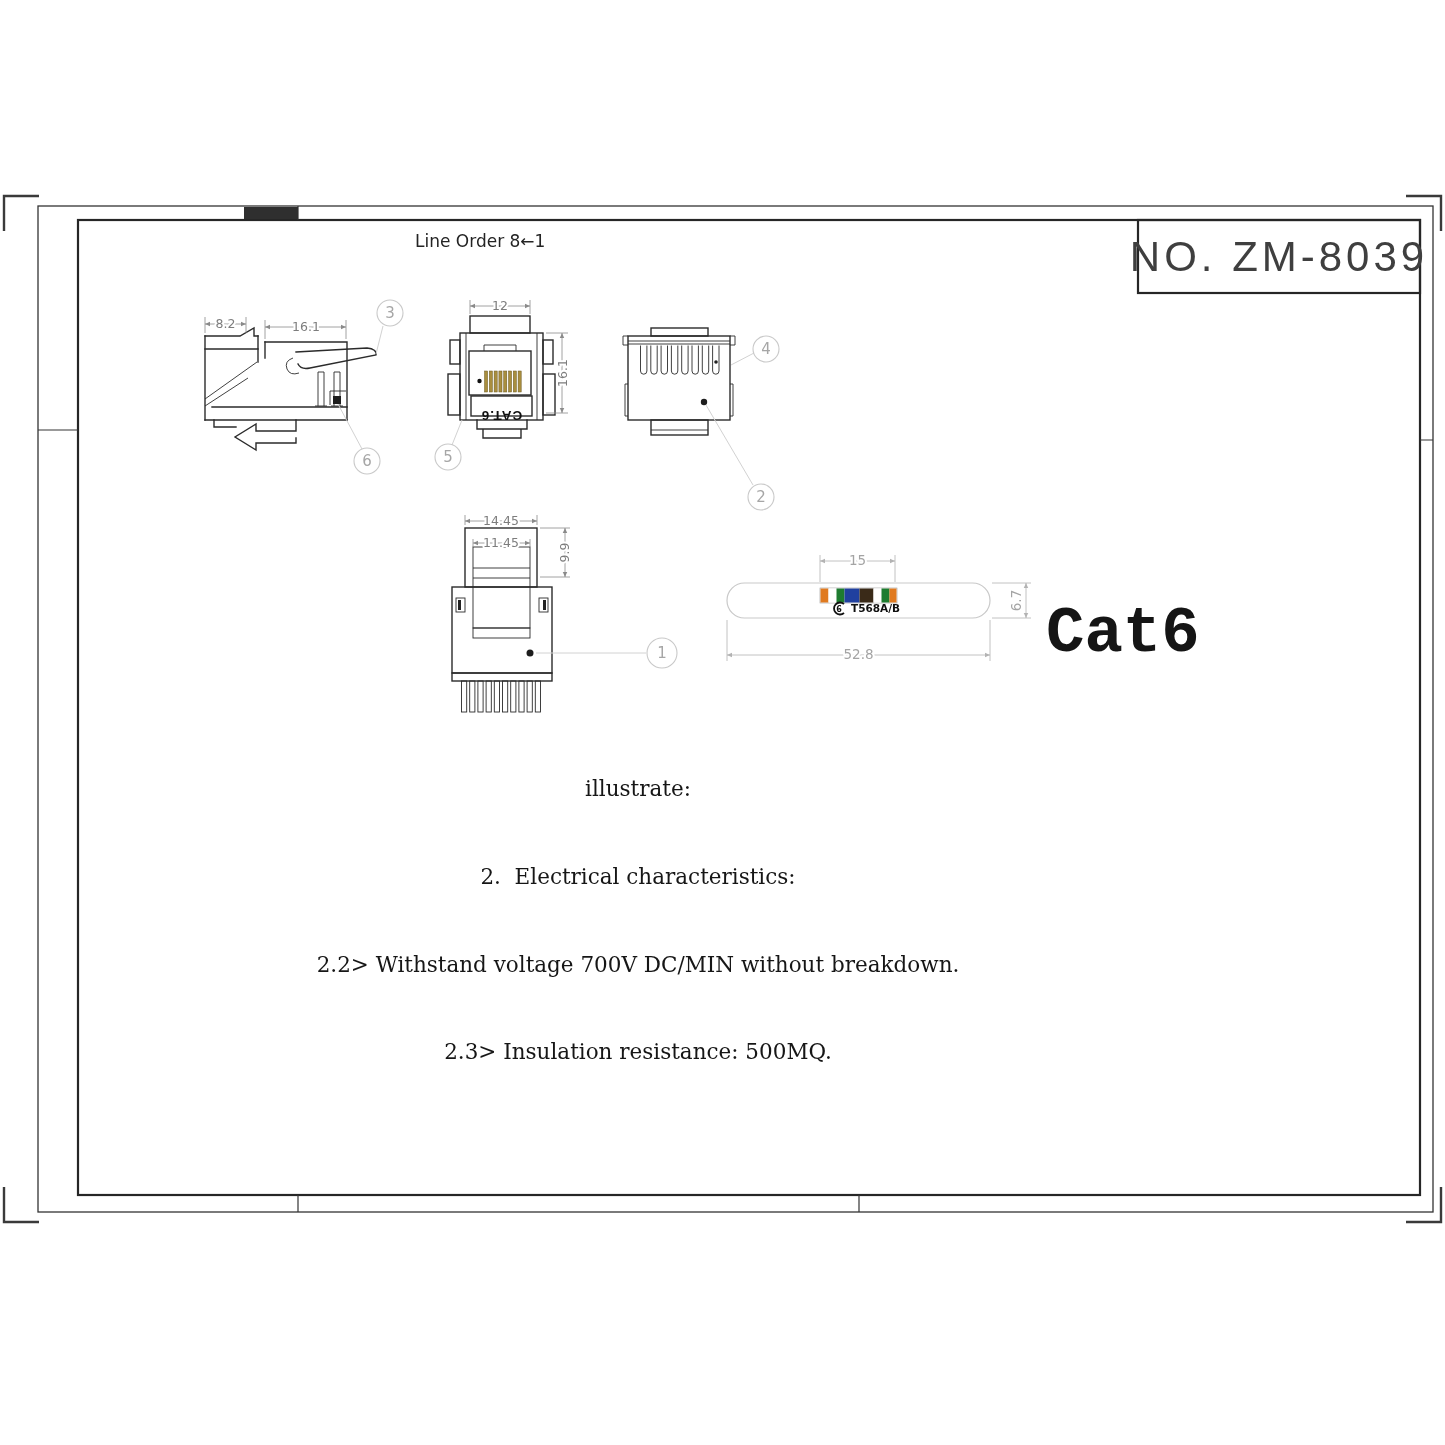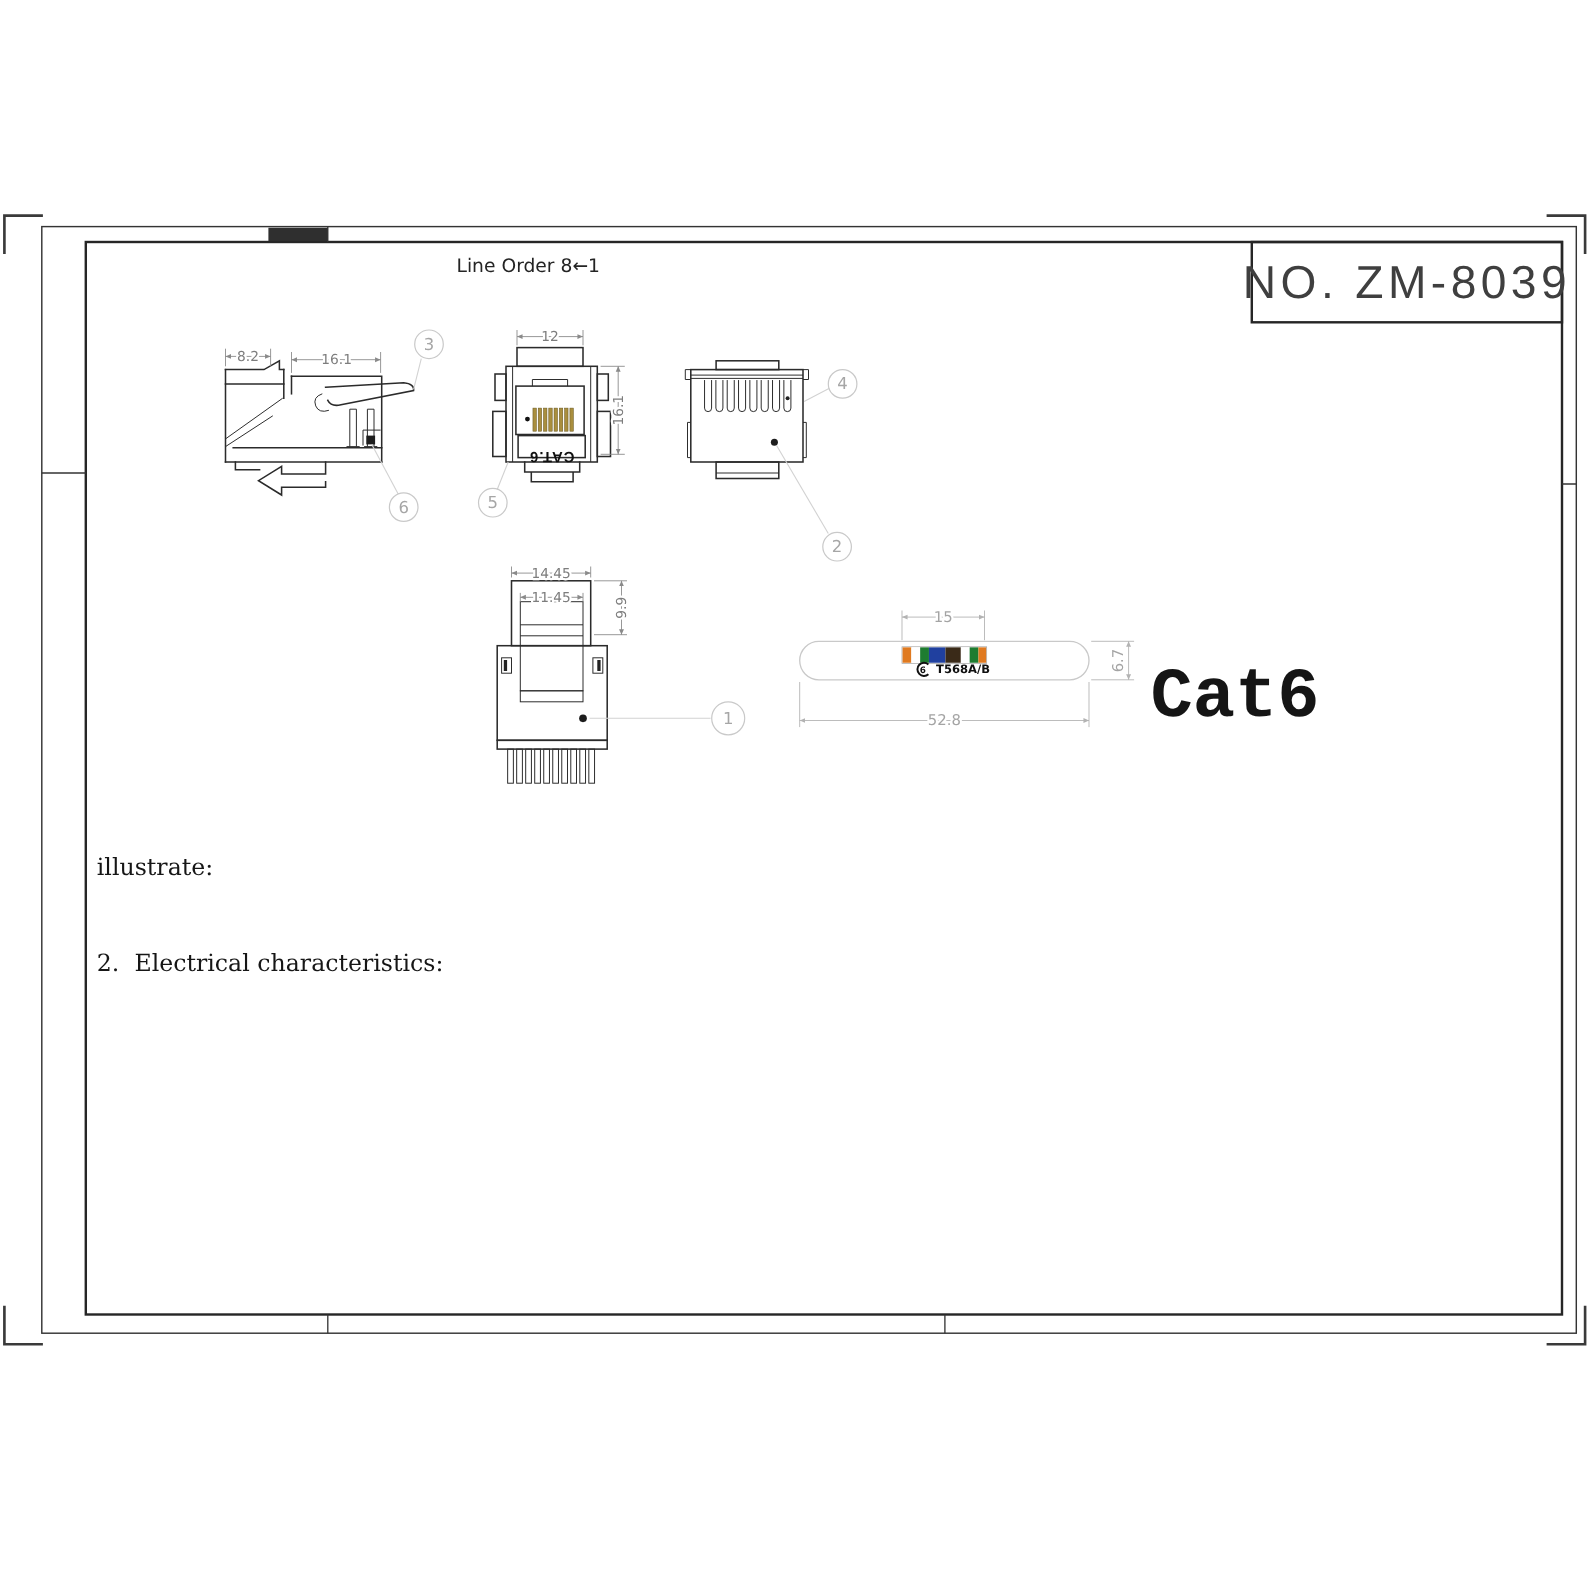--- a/index.html
+++ b/index.html
@@ -23,21 +23,21 @@
           paint-order:stroke;stroke:#ffffff;stroke-width:4px;stroke-linejoin:round;}
   .conum{font-family:"DejaVu Sans",sans-serif;font-size:15px;fill:#a6a6a6;text-anchor:middle;}
   .sheetno{font-family:"Liberation Sans",sans-serif;font-size:42px;fill:#3f3f3f;letter-spacing:4px;text-anchor:middle;}
   .lineorder{font-family:"DejaVu Sans",sans-serif;font-size:17px;fill:#242424;}
   .biglabel{font-family:"Liberation Mono",monospace;font-weight:bold;font-size:64px;fill:#151515;}
   .cat6face{font-family:"Liberation Sans",sans-serif;font-weight:bold;font-size:13.5px;fill:#101010;letter-spacing:1px;text-anchor:middle;}
   .wiring{font-family:"DejaVu Sans",sans-serif;font-weight:bold;font-size:10.5px;fill:#101010;}
   .logo6{font-family:"DejaVu Sans",sans-serif;font-weight:bold;font-size:8px;fill:#101010;text-anchor:middle;}
   .specs{position:absolute;left:88px;top:716px;width:1100px;font-family:"DejaVu Serif",serif;
          font-size:21.5px;line-height:29.2px;color:#161616;white-space:pre;}
-  .spec-line{height:29.2px;}
+  .spec-line{height:29.2px;text-align:center;}
 </style>
 </head>
 <body>
 
 <div class="page">
 <svg width="1445" height="1445" viewBox="0 0 1445 1445">
   <defs>
     <marker id="ma" viewBox="0 0 10 10" refX="9" refY="5" markerWidth="7" markerHeight="7" orient="auto-start-reverse">
       <path d="M0,1 L9,5 L0,9 z" fill="#8a8a8a"></path>
     </marker>
@@ -248,20 +248,22 @@
       <text class="conum" x="662" y="658">1</text>
     </g>
   </g>
 
   <text class="biglabel" x="1046" y="651">Cat6</text>
 </svg>
 
 <div class="specs">
   <div class="spec-line">illustrate:</div>
   <div class="spec-line">2.  Electrical characteristics:</div>
+  <div class="spec-line">2.2&gt; Withstand voltage 700V DC/MIN without breakdown.</div>
+  <div class="spec-line">2.3&gt; Insulation resistance: 500MQ.</div>
   
   
   
   
   
   
   
   
 </div>
 </div>

